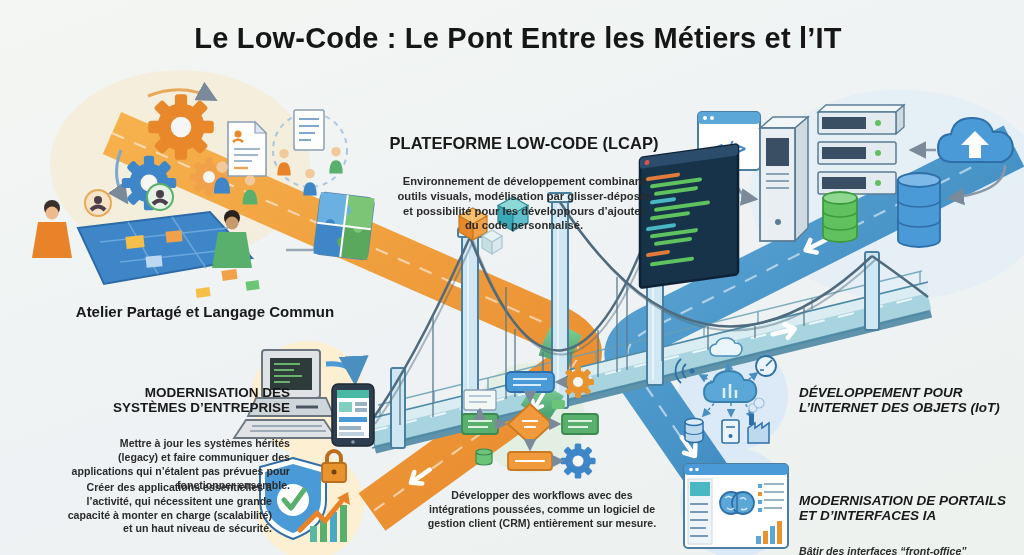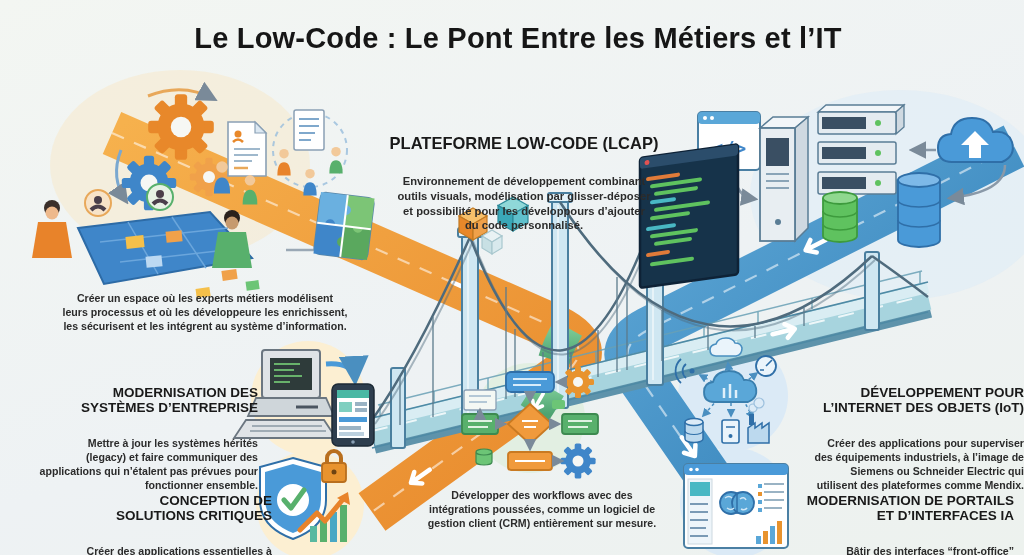--- a/index.html
+++ b/index.html
@@ -5,21 +5,21 @@
   html,body{margin:0;padding:0;background:#dfe3e0;}
   .stage{position:relative;width:1024px;height:555px;overflow:hidden;
          background:linear-gradient(160deg,#f3f6f2 0%,#eef2f4 55%,#edf2ee 100%);
          font-family:"Liberation Sans", sans-serif;}
   svg.scene{position:absolute;left:0;top:0;z-index:1;}
   .tb{position:absolute;z-index:2;white-space:pre-line;padding-left:12px;}
   .title{left:0;right:0;top:22px;text-align:center;font-size:29px;font-weight:800;
          color:#161616;letter-spacing:.2px;}
   .hd{font-weight:800;color:#191919;line-height:1.12;margin-top:16px;}
   .bd{font-weight:600;color:#2b2b2b;margin-top:4px;line-height:1.3;}
-  .c{text-align:center;} .r{text-align:right;} .l{text-align:right;}
+  .c{text-align:center;} .r{text-align:right;} .l{text-align:left;font-style:italic;}
   .hd-lcap{font-size:16.5px;}
   .hd-atelier{font-size:15px;}
   .hd-mid{font-size:13.5px;}
   .bd-lg{font-size:11.2px;}
   .bd-sm{font-size:10.6px;}
 </style>
 </head>
 <body>
 
 <div class="stage">
@@ -514,56 +514,48 @@
 
 <div class="tb c" style="left:362px;top:100px;width:300px;">
   <div class="hd hd-lcap">PLATEFORME LOW-CODE (LCAP)</div>
   <div class="bd bd-lg">Environnement de développement combinant
 outils visuals, modélisation par glisser-déposer
 et possibilité pour les développours d’ajouter
 du code personnalisé.</div>
 </div>
 
 <div class="tb c" style="left:38px;top:270px;width:310px;">
-  <div class="bd bd-sm">Créer un espace où les experts métiers modélisent
-leurs processus et où les développeure les enrichissent,
-les sécurisent et les intégrent au système d’information.</div>
-</div>
-
-<div class="tb r" style="left:6px;top:351px;width:240px;">
+  <div class="hd hd-atelier">Atelier Partagé et Langage Commun</div>
+</div>
+
+<div class="tb r" style="left:38px;top:351px;width:240px;">
   <div class="hd hd-mid">MODERNISATION DES
 SYSTÈMES D’ENTREPRISE</div>
   <div class="bd bd-sm">Mettre à jour les systèmes hérités
 (legacy) et faire communiquer des
 applications qui n’étalent pas prévues pour
 fonctionner ensemble.</div>
 </div>
 
 <div class="tb r" style="left:25px;top:459px;width:235px;">
-  <div class="hd hd-mid">CONCEPTION DE
-SOLUTIONS CRITIQUES</div>
   <div class="bd bd-sm">Créer des applications essentielles à
 l’activité, qui nécessitent une grande
 capacité à monter en charge (scalabilité)
 et un haut niveau de sécurité.</div>
 </div>
 
 <div class="tb c" style="left:400px;top:467px;width:260px;">
   <div class="bd bd-sm">Développer des workflows avec des
 intégrations poussées, comme un logiciel de
 gestion client (CRM) entièrement sur mesure.</div>
 </div>
 
 <div class="tb l" style="left:787px;top:351px;width:225px;">
   <div class="hd hd-mid">DÉVELOPPEMENT POUR
 L’INTERNET DES OBJETS (IoT)</div>
-  <div class="bd bd-sm">Créer des applications pour superviser
-des équipements industriels, à l’image de
-Siemens ou Schneider Electric qui
-utilisent des plateformes comme Mendix.</div>
 </div>
 
 <div class="tb l" style="left:787px;top:459px;width:215px;">
   <div class="hd hd-mid">MODERNISATION DE PORTAILS
 ET D’INTERFACES IA</div>
   <div class="bd bd-sm">Bâtir des interfaces “front-office”
 visuellement sophistiquées, souvent
 soutenues par des algorithmes
 d’intelligence artificielle.</div>
 </div>

